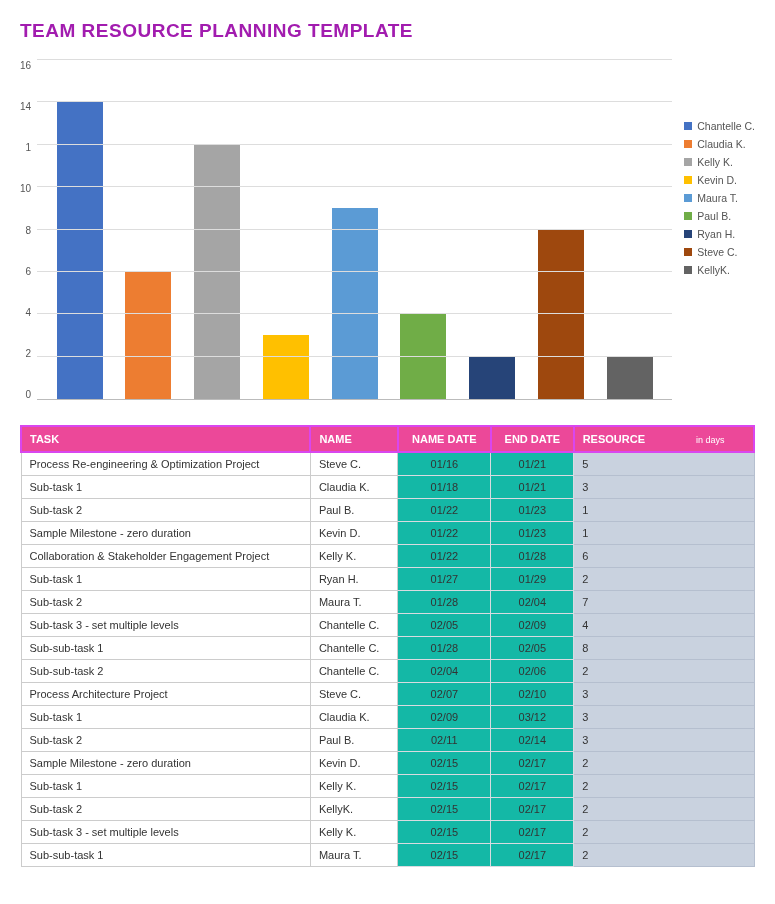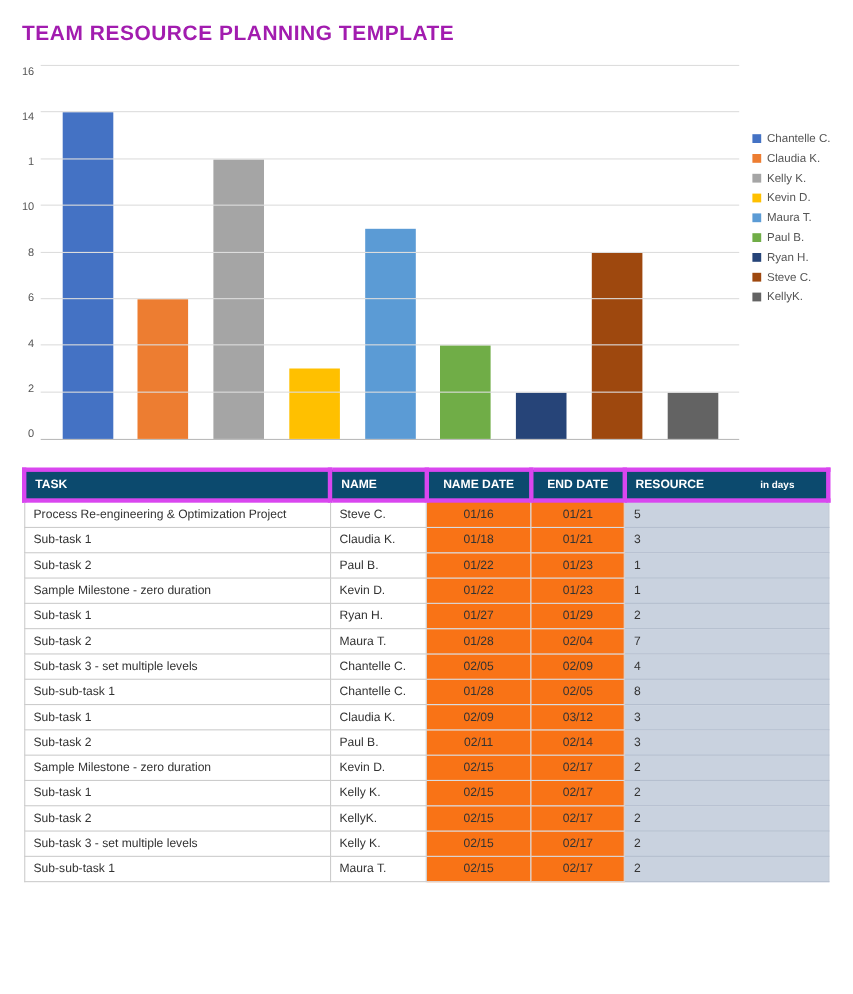--- a/index.html
+++ b/index.html
@@ -75,44 +75,44 @@
       width: 8px;
       height: 8px;
       margin-right: 5px;
     }
     table {
       width: 100%;
       border-collapse: collapse;
       font-size: 11px;
     }
     thead th {
-      background: #0c4a6e;
+      background: #ec4899;
       color: #fff;
       text-align: left;
       padding: 6px 8px;
       font-weight: bold;
-      border: 4px solid #d946ef;
+      border: 2px solid #d946ef;
     }
     thead th.center { text-align: center; }
     tbody td {
       border: 1px solid #ccc;
       padding: 5px 8px;
       color: #333;
     }
     tbody td.center { text-align: center; }
     tbody td.dur {
       background: #c9d2df;
       border: 1px solid #b5bfcf;
     }
     tbody td.date {
-      background: #f97316;
+      background: #14b8a6;
       border: 1px solid #d8dbe0;
     }
     .th-sub {
-      font-weight: bold;
+      font-weight: normal;
       font-size: 9px;
       padding-left: 48px;
     }
   </style>
 </head>
 <body>
 
 <h1 class="page-title">TEAM RESOURCE PLANNING TEMPLATE</h1>
 
 <div class="chart-area">
@@ -226,20 +226,27 @@
         <td class="dur">1</td>
       </tr>
       <tr>
         <td>Sample Milestone - zero duration</td>
         <td>Kevin D.</td>
         <td class="date center">01/22</td>
         <td class="date center">01/23</td>
         <td class="dur">1</td>
       </tr>
       <tr>
+        <td>Collaboration &amp; Stakeholder Engagement Project</td>
+        <td>Kelly K.</td>
+        <td class="date center">01/22</td>
+        <td class="date center">01/28</td>
+        <td class="dur">6</td>
+      </tr>
+      <tr>
         <td>Sub-task 1</td>
         <td>Ryan H.</td>
         <td class="date center">01/27</td>
         <td class="date center">01/29</td>
         <td class="dur">2</td>
       </tr>
       <tr>
         <td>Sub-task 2</td>
         <td>Maura T.</td>
         <td class="date center">01/28</td>
@@ -254,20 +261,34 @@
         <td class="dur">4</td>
       </tr>
       <tr>
         <td>Sub-sub-task 1</td>
         <td>Chantelle C.</td>
         <td class="date center">01/28</td>
         <td class="date center">02/05</td>
         <td class="dur">8</td>
       </tr>
       <tr>
+        <td>Sub-sub-task 2</td>
+        <td>Chantelle C.</td>
+        <td class="date center">02/04</td>
+        <td class="date center">02/06</td>
+        <td class="dur">2</td>
+      </tr>
+      <tr>
+        <td>Process Architecture Project</td>
+        <td>Steve C.</td>
+        <td class="date center">02/07</td>
+        <td class="date center">02/10</td>
+        <td class="dur">3</td>
+      </tr>
+      <tr>
         <td>Sub-task 1</td>
         <td>Claudia K.</td>
         <td class="date center">02/09</td>
         <td class="date center">03/12</td>
         <td class="dur">3</td>
       </tr>
       <tr>
         <td>Sub-task 2</td>
         <td>Paul B.</td>
         <td class="date center">02/11</td>

